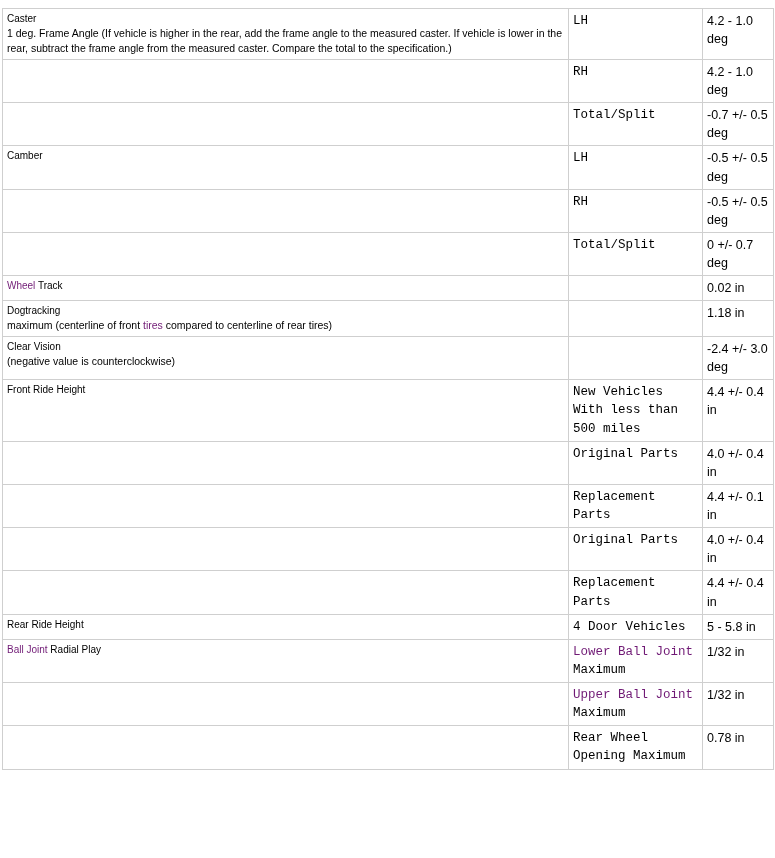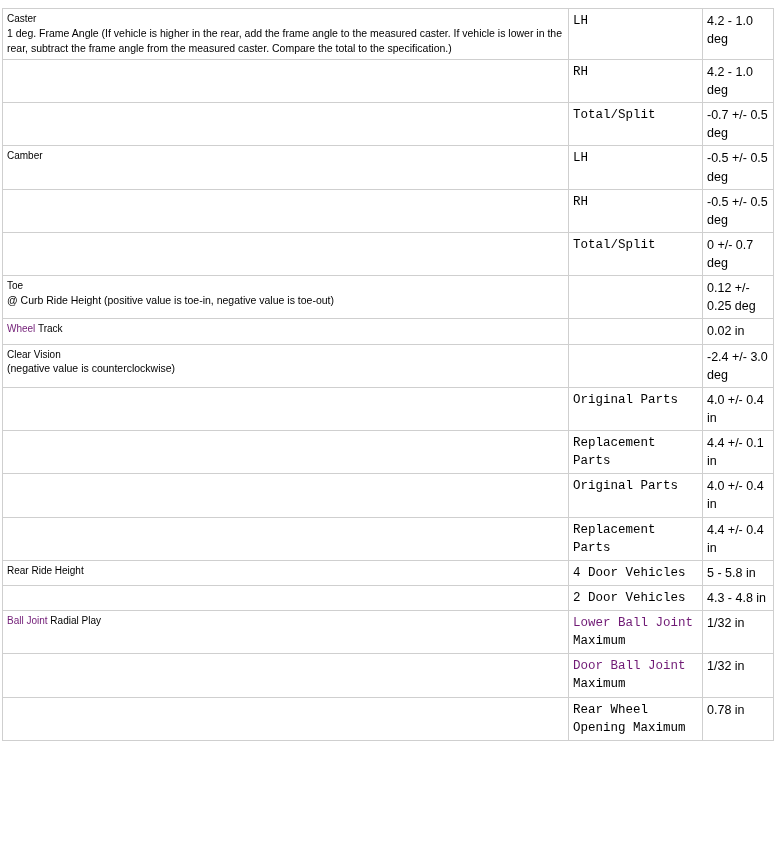--- a/index.html
+++ b/index.html
@@ -109,49 +109,56 @@
       <td class="val">-0.5 +/- 0.5 deg</td>
     </tr>
     <tr>
       <td>
           <div class="title"></div>
         </td>
       <td class="mid">Total/Split</td>
       <td class="val">0 +/- 0.7 deg</td>
     </tr>
 
-    <tr>
-      <td>
-        <div class="title">Toe</div>
-        <div class="note">@ Curb Ride Height (positive value is toe-in, negative value is toe-out)</div>
-      </td>
-      <td class="mid"></td>
-      <td class="val">0.12 +/- 0.25 deg</td>
-    </tr>
 
     <tr>
       <td class="tight">
         <div class="title"><span class="lnk">Wheel</span> Track</div>
       </td>
       <td class="mid"></td>
       <td class="val">0.02 in</td>
     </tr>
 
+    <tr>
+      <td>
+        <div class="title">Dogtracking</div>
+        <div class="note">maximum (centerline of front <span class="lnk">tires</span> compared to centerline of rear tires)</div>
+      </td>
+      <td class="mid"></td>
+      <td class="val">1.18 in</td>
+    </tr>
 
     <tr>
       <td>
         <div class="title">Clear Vision</div>
         <div class="note">(negative value is counterclockwise)</div>
       </td>
       <td class="mid"></td>
       <td class="val">-2.4 +/- 3.0 deg</td>
     </tr>
 
     <tr>
       <td>
+          <div class="title">Front Ride Height</div>
+        </td>
+      <td class="mid">New Vehicles With less than 500 miles</td>
+      <td class="val">4.4 +/- 0.4 in</td>
+    </tr>
+    <tr>
+      <td>
           <div class="title"></div>
         </td>
       <td class="mid">Original Parts</td>
       <td class="val">4.0 +/- 0.4 in</td>
     </tr>
     <tr>
       <td>
           <div class="title"></div>
         </td>
       <td class="mid">Replacement Parts</td>
@@ -172,40 +179,33 @@
       <td class="val">4.4 +/- 0.4 in</td>
     </tr>
 
     <tr>
       <td class="tight">
           <div class="title">Rear Ride Height</div>
         </td>
       <td class="mid tight">4 Door Vehicles</td>
       <td class="val tight">5 - 5.8 in</td>
     </tr>
-    <tr>
-      <td class="tight">
-          <div class="title"></div>
-        </td>
-      <td class="mid tight">2 Door Vehicles</td>
-      <td class="val tight">4.3 - 4.8 in</td>
-    </tr>
 
     <tr>
       <td>
         <div class="title"><span class="lnk">Ball Joint</span> Radial Play</div>
       </td>
       <td class="mid"><span class="lnk">Lower Ball Joint</span><br>Maximum</td>
       <td class="val">1/32 in</td>
     </tr>
     <tr>
       <td>
           <div class="title"></div>
         </td>
-      <td class="mid"><span class="lnk">Door Ball Joint</span><br>Maximum</td>
+      <td class="mid"><span class="lnk">Upper Ball Joint</span><br>Maximum</td>
       <td class="val">1/32 in</td>
     </tr>
 
     <tr>
       <td>
           <div class="title"></div>
         </td>
       <td class="mid">Rear Wheel Opening Maximum</td>
       <td class="val">0.78 in</td>
     </tr>

